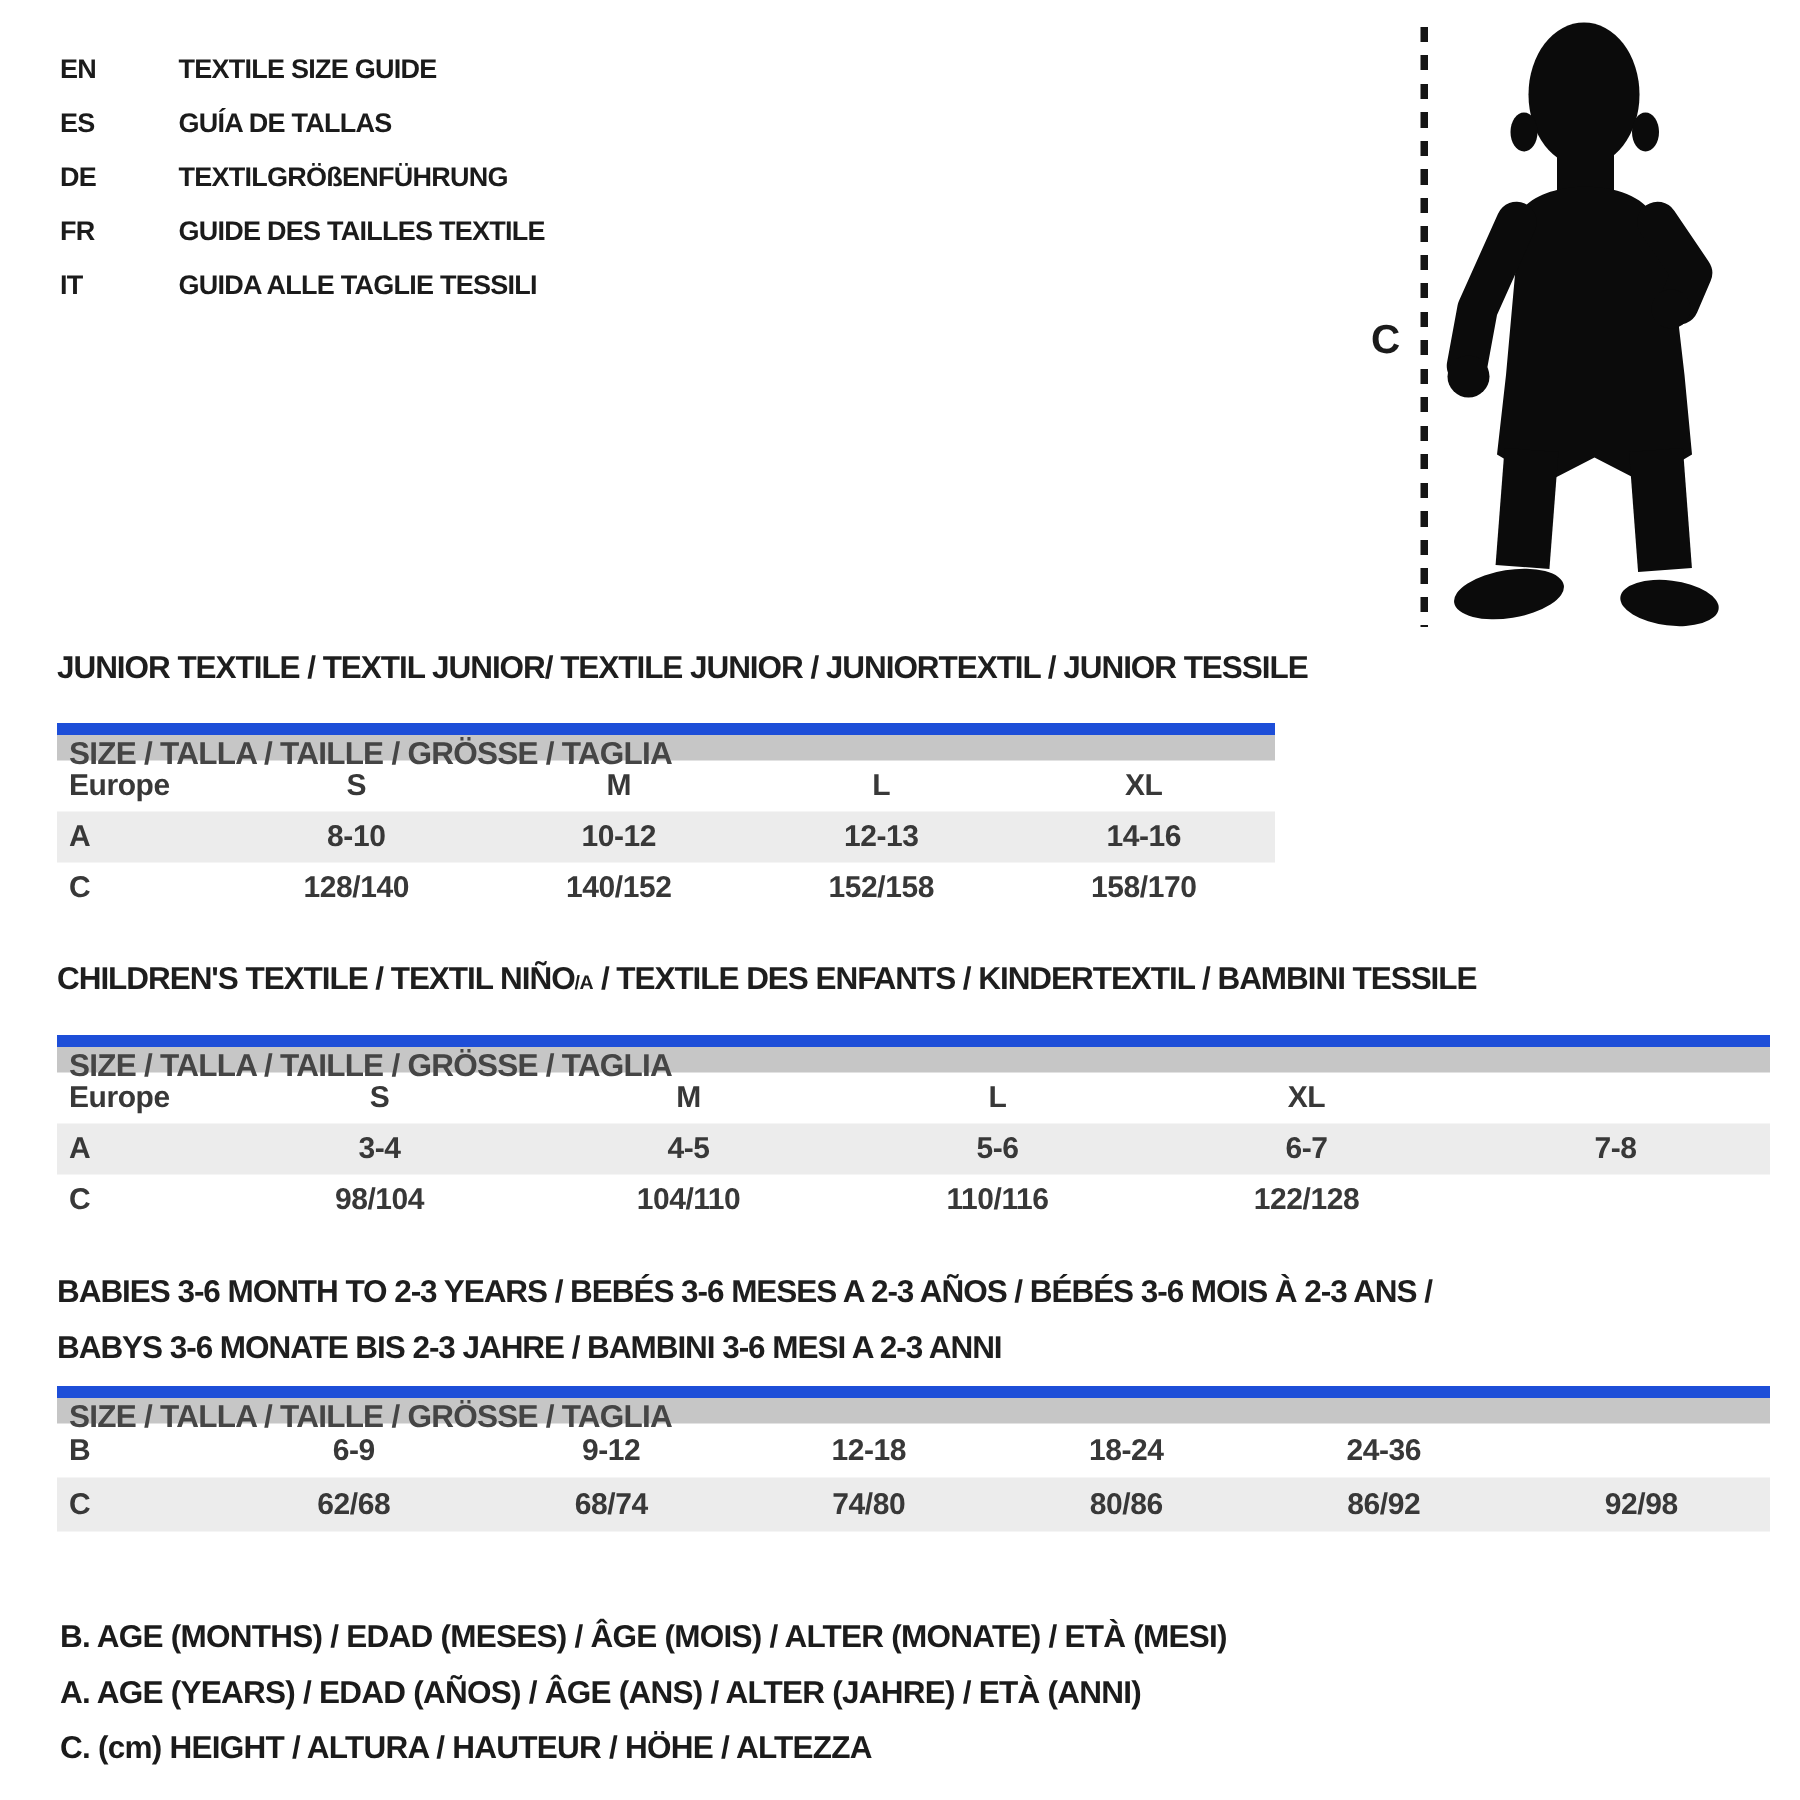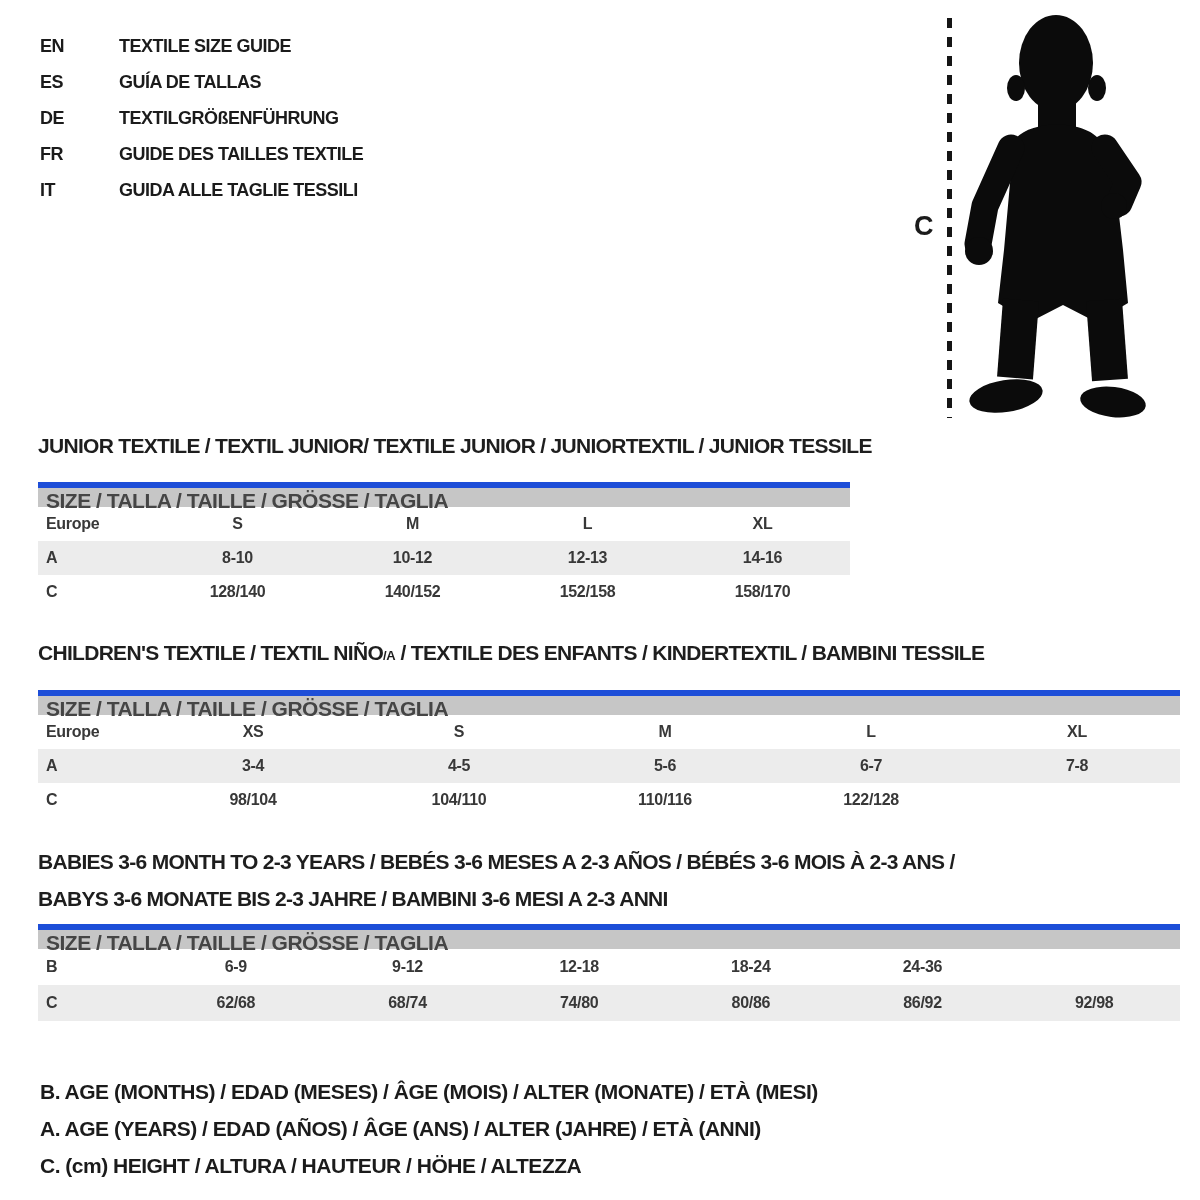--- a/index.html
+++ b/index.html
@@ -28,23 +28,23 @@
   #junior-title   { left:38px; top:434px; }
   #children-title { left:38px; top:641px; }
   #babies-title   { left:38px; top:843px; }
   #babies-title .line { height:37px; line-height:37px; }
 
   
   .size-table { }
   #junior-table   { left:38px; top:482px;  width:812px; }
   #children-table { left:38px; top:690px;  width:1142px; }
   #babies-table   { left:38px; top:924px;  width:1142px; }
-  .size-bar { height:25px; line-height:25px; background:#c6c6c6; border-top:6px solid #1d4ed8;
+  .size-bar { height:25px; line-height:25px; background:#c6c6c6; border-top:8px solid #1d4ed8;
     padding-left:8px; box-sizing:border-box; font-size:21px; color:#454545; letter-spacing:-0.5px; }
-  .t-row { display:grid; height:34px; line-height:34px; font-size:16px; color:#383838; letter-spacing:-0.3px; }
+  .t-row { display:grid; height:34px; line-height:34px; font-size:20px; color:#383838; letter-spacing:-0.3px; }
   #babies-table .t-row { height:36px; line-height:36px; }
   .cols4 { grid-template-columns:112px repeat(4,1fr); }
   .cols5 { grid-template-columns:112px repeat(5,1fr); }
   .cols6 { grid-template-columns:112px repeat(6,1fr); }
   .t-row .cell { text-align:center; overflow:hidden; }
   .t-row .label { text-align:left; padding-left:8px; }
   .shaded { background:#ececec; }
 
   
   .legend { left:40px; top:1073px; font-size:21px; letter-spacing:-0.5px; }
@@ -120,21 +120,20 @@
     <span class="cell">152/158</span>
     <span class="cell">158/170</span>
   </div>
 </div>
 
 <div class="abs sec-title" id="children-title"><span>CHILDREN'S TEXTILE / TEXTIL NIÑO</span><span class="sub">/A</span><span> / TEXTILE DES ENFANTS / KINDERTEXTIL / BAMBINI TESSILE</span></div>
 <div class="abs size-table" id="children-table">
   <div class="size-bar">SIZE / TALLA / TAILLE / GRÖSSE / TAGLIA</div>
   <div class="t-row cols5">
     <span class="cell label">Europe</span>
-    <span class="cell">XS</span>
     <span class="cell">S</span>
     <span class="cell">M</span>
     <span class="cell">L</span>
     <span class="cell">XL</span>
   </div>
   <div class="t-row cols5 shaded">
     <span class="cell label">A</span>
     <span class="cell">3-4</span>
     <span class="cell">4-5</span>
     <span class="cell">5-6</span>

